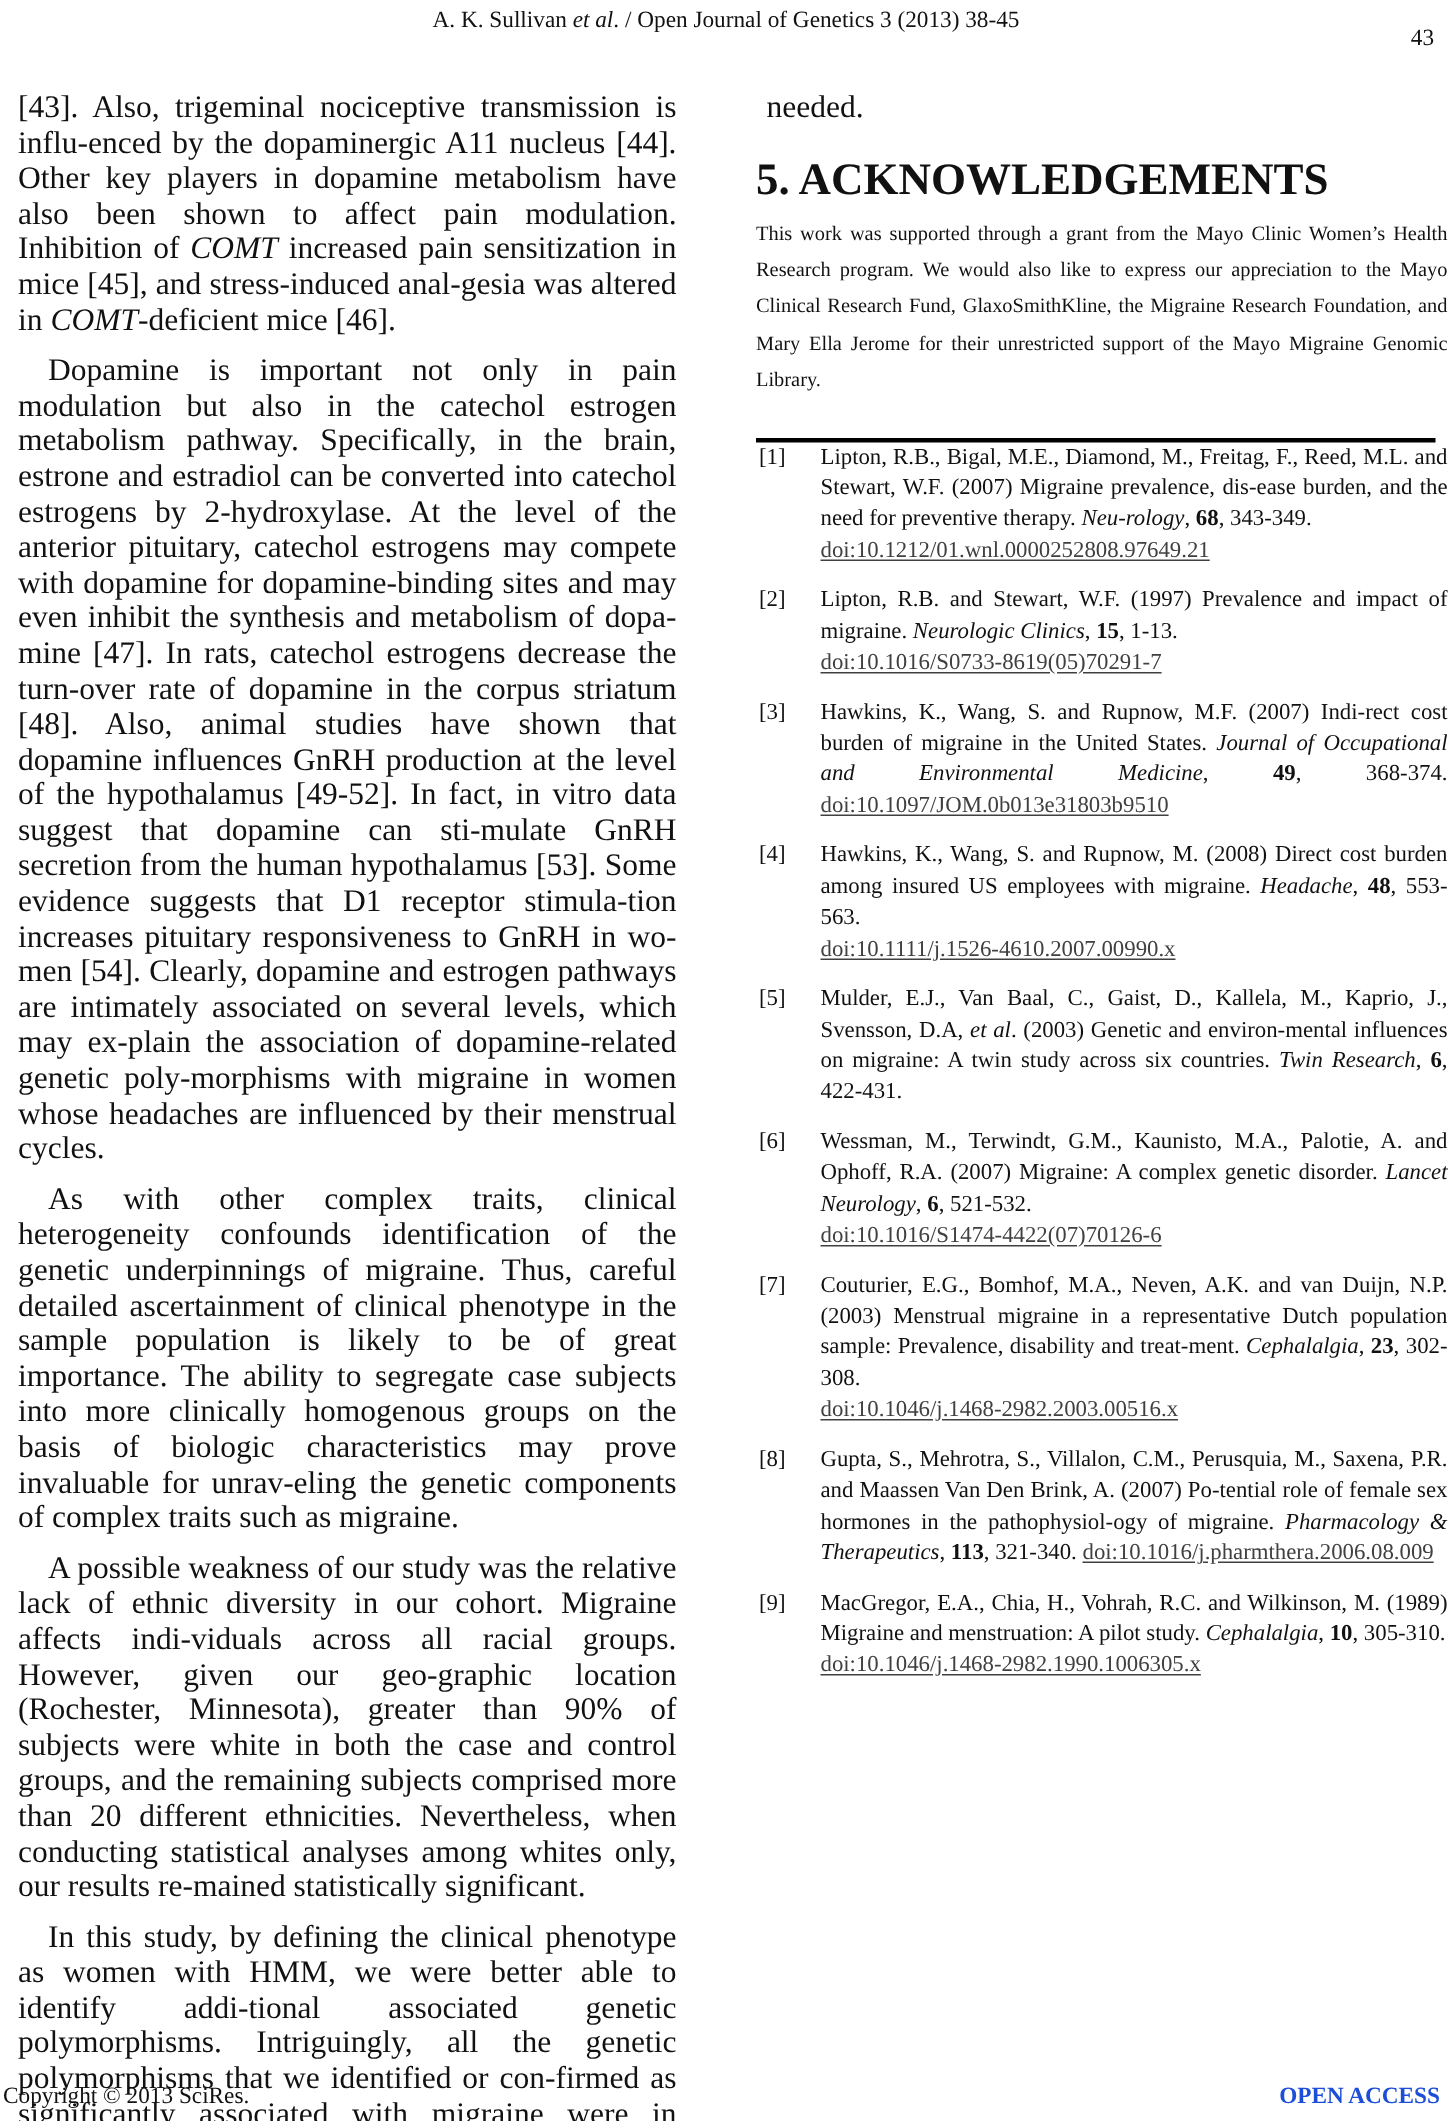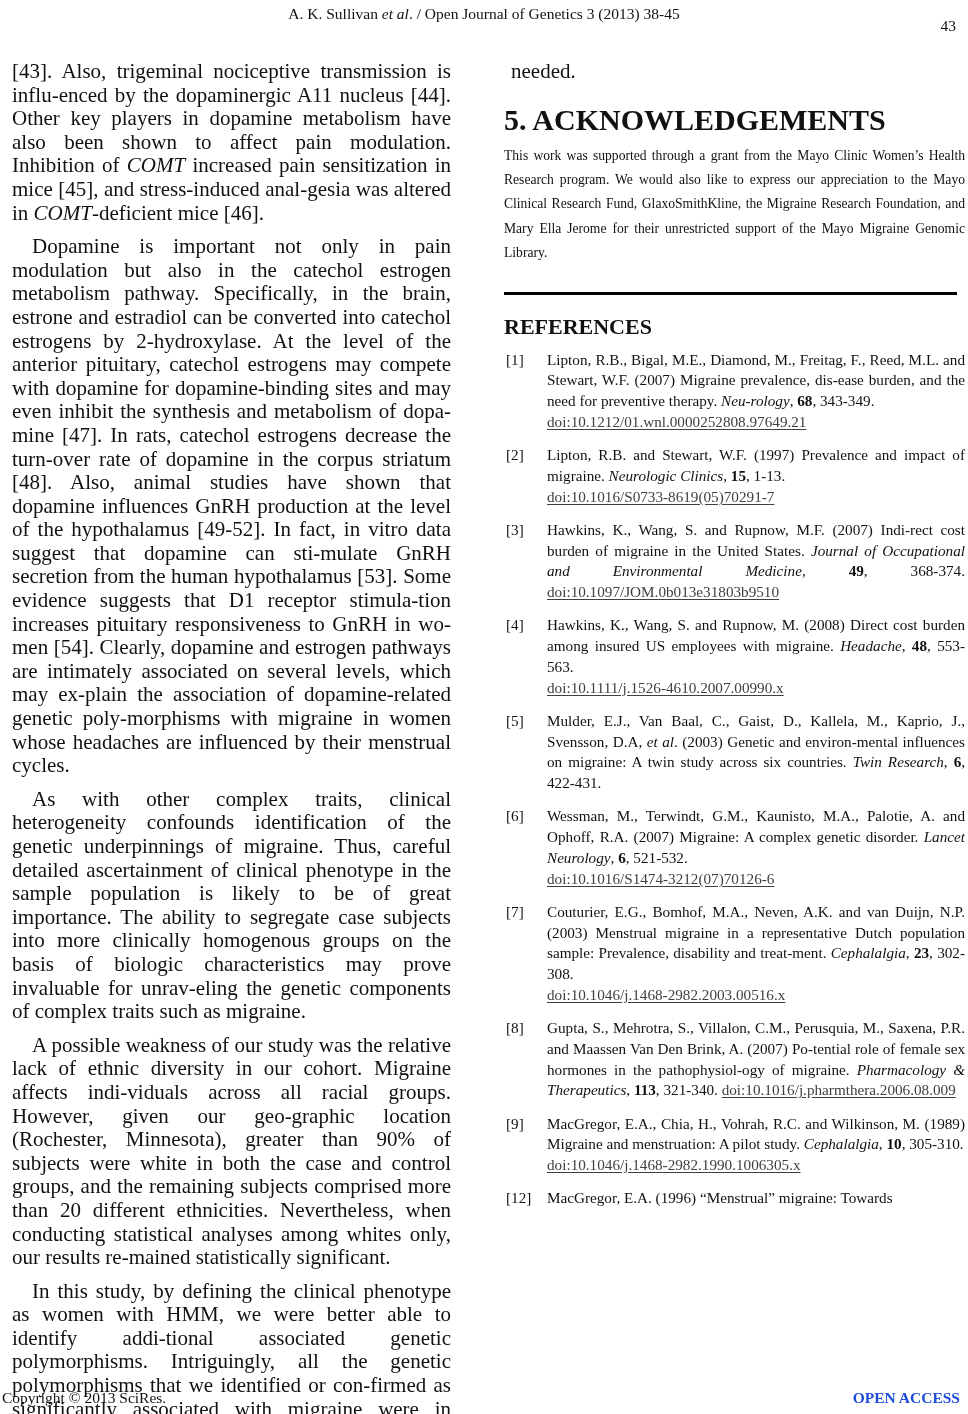--- a/index.html
+++ b/index.html
@@ -67,21 +67,20 @@
   <p class="indent">In this study, by defining the clinical phenotype as women with HMM, we were better able to identify addi-tional associated genetic polymorphisms. Intriguingly, all the genetic polymorphisms that we identified or con-firmed as significantly associated with migraine were in genes involved in dopamine metabolism. Dopamine is important not only in pain modulation but also in cate-chol estrogen metabolism. The importance of dopamine in migraine may be due to its function at the interface of the hypothalamic-pituitary-gonadal axis and pain modu-lation. More studies investigating this association are</p>
 </div>
 
 <div class="col col-right">
   <div class="body-text">
       <p>needed.</p>
     </div>
   <div class="section-heading">5. ACKNOWLEDGEMENTS</div>
   <p class="ack-text">This work was supported through a grant from the Mayo Clinic Women’s Health Research program. We would also like to express our appreciation to the Mayo Clinical Research Fund, GlaxoSmithKline, the Migraine Research Foundation, and Mary Ella Jerome for their unrestricted support of the Mayo Migraine Genomic Library.</p>
   <div class="rule"></div>
-  <div class="ref-heading">REFERENCES</div>
 
   <div id="ref-list">
       <div class="ref">
         <span class="num">[1]</span>
         <span class="text"><span>Lipton, R.B., Bigal, M.E., Diamond, M., Freitag, F., Reed, M.L. and Stewart, W.F. (2007) Migraine prevalence, dis-ease burden, and the need for preventive therapy. </span><em>Neu-rology</em><span>, </span><b>68</b><span>, 343-349. </span><br><a class="doi">doi:10.1212/01.wnl.0000252808.97649.21</a></span>
       </div>
       <div class="ref">
         <span class="num">[2]</span>
         <span class="text"><span>Lipton, R.B. and Stewart, W.F. (1997) Prevalence and impact of migraine. </span><em>Neurologic Clinics</em><span>, </span><b>15</b><span>, 1-13. </span><br><a class="doi">doi:10.1016/S0733-8619(05)70291-7</a></span>
       </div>
@@ -92,37 +91,33 @@
       <div class="ref">
         <span class="num">[4]</span>
         <span class="text"><span>Hawkins, K., Wang, S. and Rupnow, M. (2008) Direct cost burden among insured US employees with migraine. </span><em>Headache</em><span>, </span><b>48</b><span>, 553-563. </span><br><a class="doi">doi:10.1111/j.1526-4610.2007.00990.x</a></span>
       </div>
       <div class="ref">
         <span class="num">[5]</span>
         <span class="text"><span>Mulder, E.J., Van Baal, C., Gaist, D., Kallela, M., Kaprio, J., Svensson, D.A, </span><em>et al</em><span>. (2003) Genetic and environ-mental influences on migraine: A twin study across six countries. </span><em>Twin Research</em><span>, </span><b>6</b><span>, 422-431.</span></span>
       </div>
       <div class="ref">
         <span class="num">[6]</span>
-        <span class="text"><span>Wessman, M., Terwindt, G.M., Kaunisto, M.A., Palotie, A. and Ophoff, R.A. (2007) Migraine: A complex genetic disorder. </span><em>Lancet Neurology</em><span>, </span><b>6</b><span>, 521-532. </span><br><a class="doi">doi:10.1016/S1474-3212(07)70126-6</a></span>
+        <span class="text"><span>Wessman, M., Terwindt, G.M., Kaunisto, M.A., Palotie, A. and Ophoff, R.A. (2007) Migraine: A complex genetic disorder. </span><em>Lancet Neurology</em><span>, </span><b>6</b><span>, 521-532. </span><br><a class="doi">doi:10.1016/S1474-4422(07)70126-6</a></span>
       </div>
       <div class="ref">
         <span class="num">[7]</span>
         <span class="text"><span>Couturier, E.G., Bomhof, M.A., Neven, A.K. and van Duijn, N.P. (2003) Menstrual migraine in a representative Dutch population sample: Prevalence, disability and treat-ment. </span><em>Cephalalgia</em><span>, </span><b>23</b><span>, 302-308. </span><br><a class="doi">doi:10.1046/j.1468-2982.2003.00516.x</a></span>
       </div>
       <div class="ref">
         <span class="num">[8]</span>
         <span class="text"><span>Gupta, S., Mehrotra, S., Villalon, C.M., Perusquia, M., Saxena, P.R. and Maassen Van Den Brink, A. (2007) Po-tential role of female sex hormones in the pathophysiol-ogy of migraine. </span><em>Pharmacology &amp; Therapeutics</em><span>, </span><b>113</b><span>, 321-340. </span><a class="doi">doi:10.1016/j.pharmthera.2006.08.009</a></span>
       </div>
       <div class="ref">
         <span class="num">[9]</span>
         <span class="text"><span>MacGregor, E.A., Chia, H., Vohrah, R.C. and Wilkinson, M. (1989) Migraine and menstruation: A pilot study. </span><em>Cephalalgia</em><span>, </span><b>10</b><span>, 305-310. </span><br><a class="doi">doi:10.1046/j.1468-2982.1990.1006305.x</a></span>
       </div>
-      <div class="ref">
-        <span class="num">[12]</span>
-        <span class="text"><span>MacGregor, E.A. (1996) “Menstrual” migraine: Towards</span></span>
-      </div>
     </div>
 </div>
 
 <div class="footer">
   <span class="copyright">Copyright © 2013 SciRes.</span>
   <span class="open-access">OPEN ACCESS</span>
 </div>
 
 </body></html>

